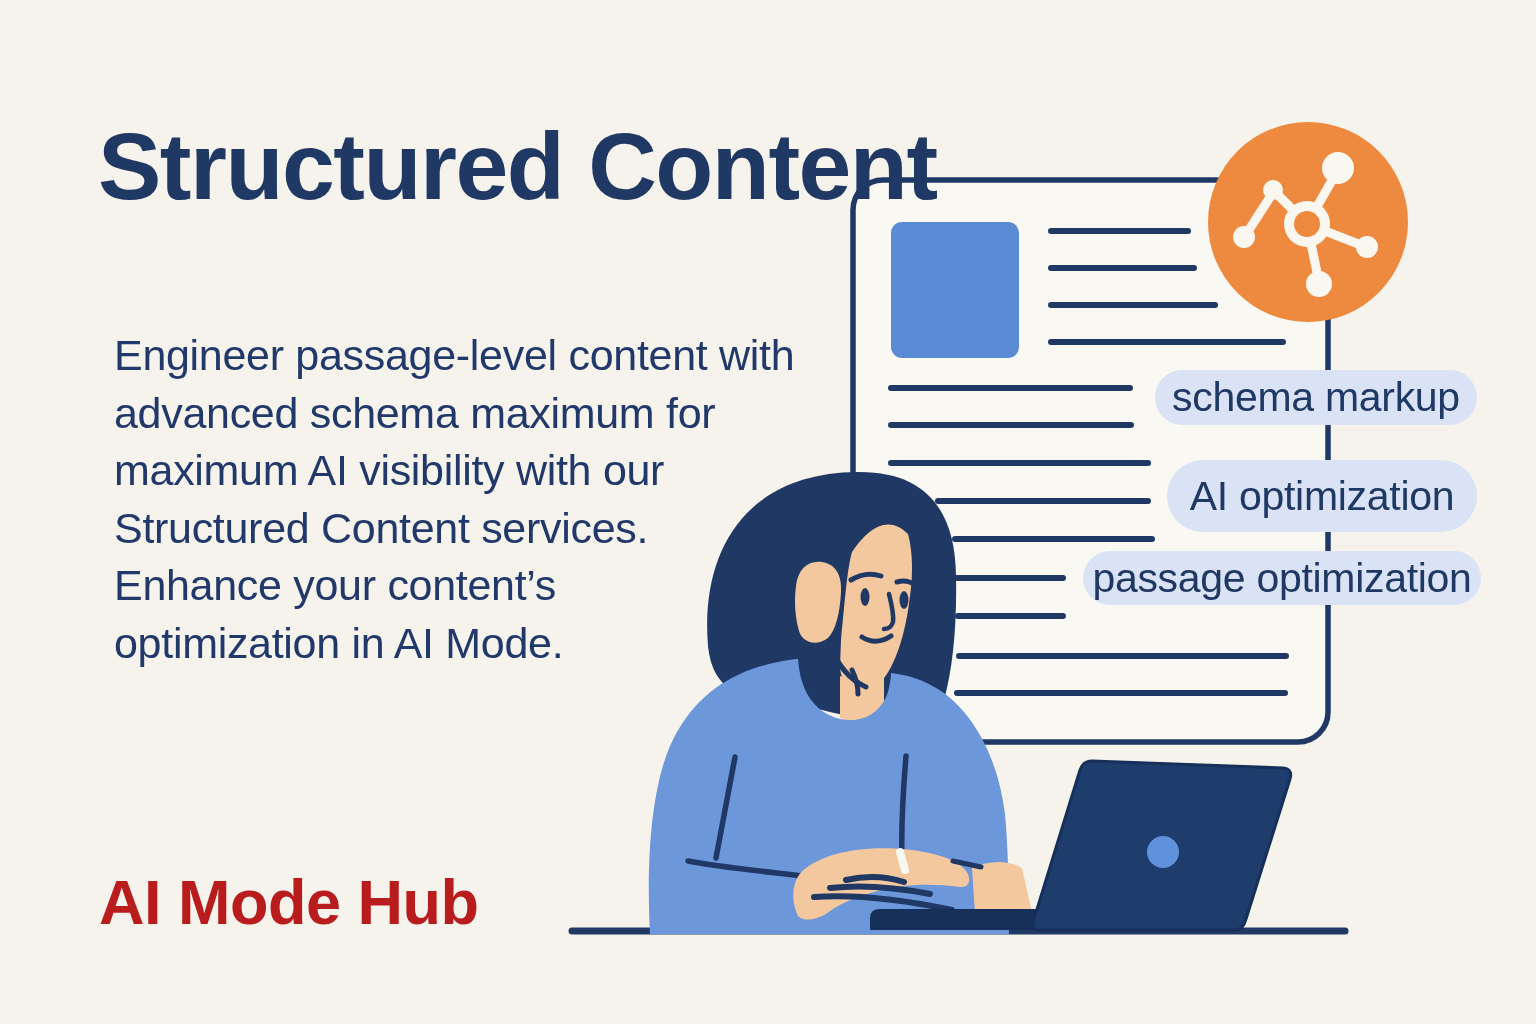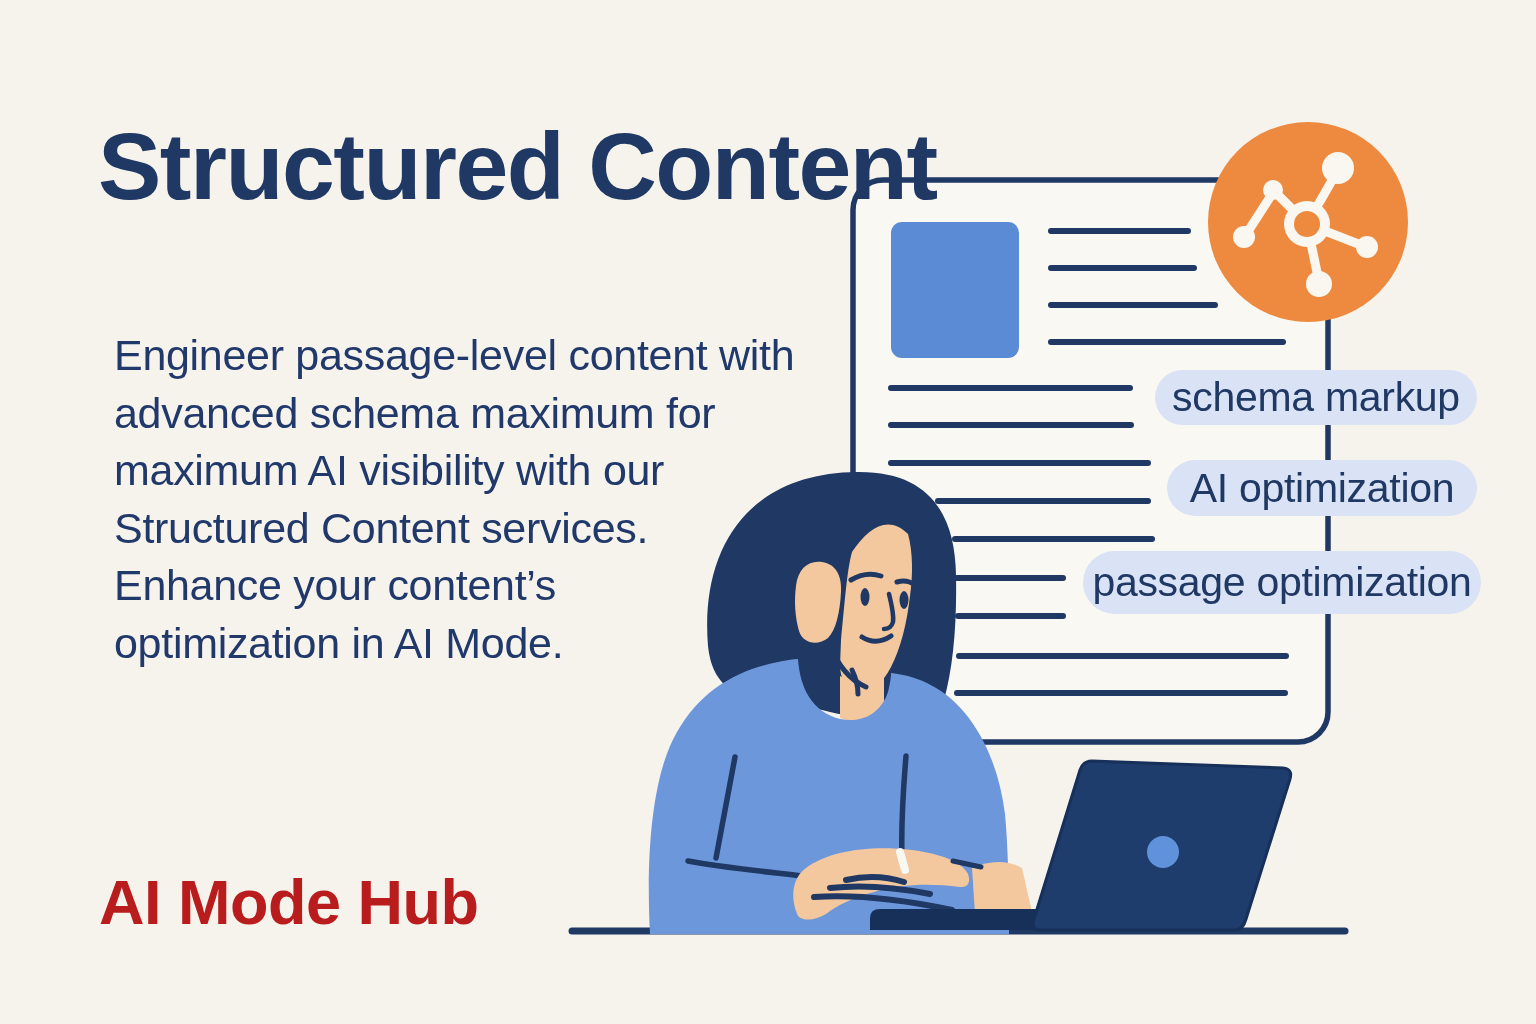--- a/index.html
+++ b/index.html
@@ -25,22 +25,22 @@
   .brand{
     position:absolute;left:99px;top:866px;
     font-size:63px;font-weight:700;letter-spacing:-0.5px;color:#b91c1c;
   }
   .pill{
     position:absolute;display:flex;align-items:center;justify-content:center;
     background:#D9E3F5;color:#1F3864;border-radius:40px;
     font-size:41px;font-weight:400;letter-spacing:-0.3px;
   }
   .pill-1{left:1155px;top:370px;width:322px;height:55px;}
-  .pill-2{left:1167px;top:460px;width:310px;height:56px;}
-  .pill-3{left:1083px;top:551px;width:398px;height:63px;}
+  .pill-2{left:1167px;top:460px;width:310px;height:72px;}
+  .pill-3{left:1083px;top:551px;width:398px;height:54px;}
 </style>
 </head>
 <body>
 
 <div class="stage">
 
   <svg class="illo" viewBox="0 0 1536 1024" aria-hidden="true">
 
     <g>
       <line x1="572" y1="931" x2="1345" y2="931" stroke="#1F3864" stroke-width="7" stroke-linecap="round"></line>

